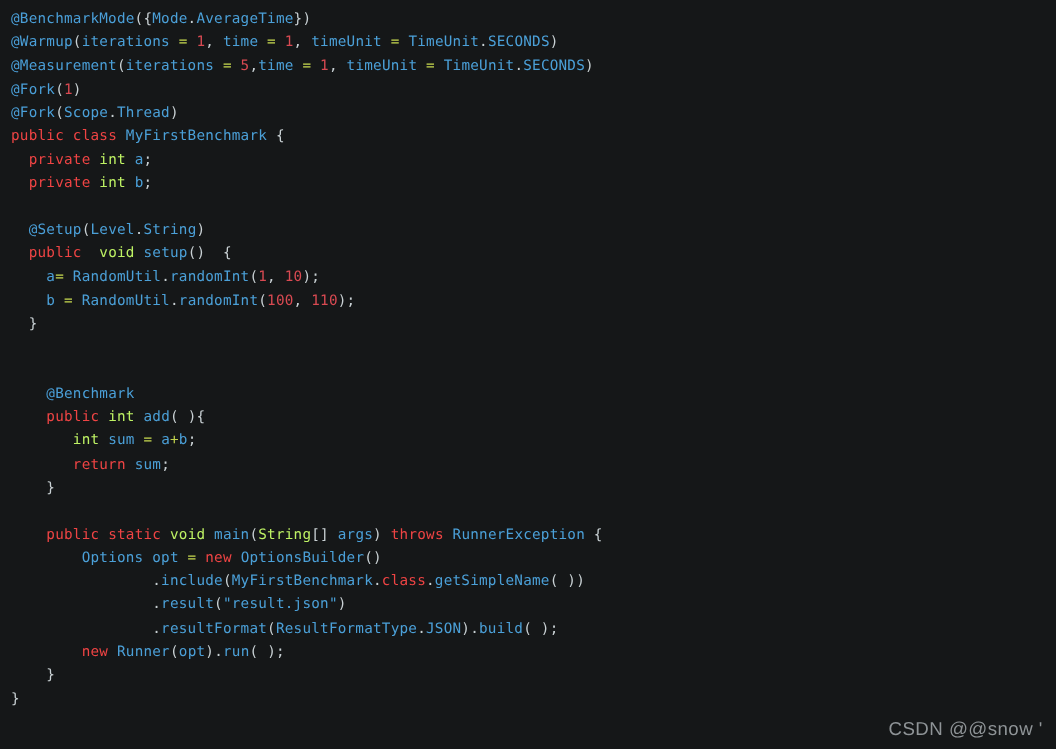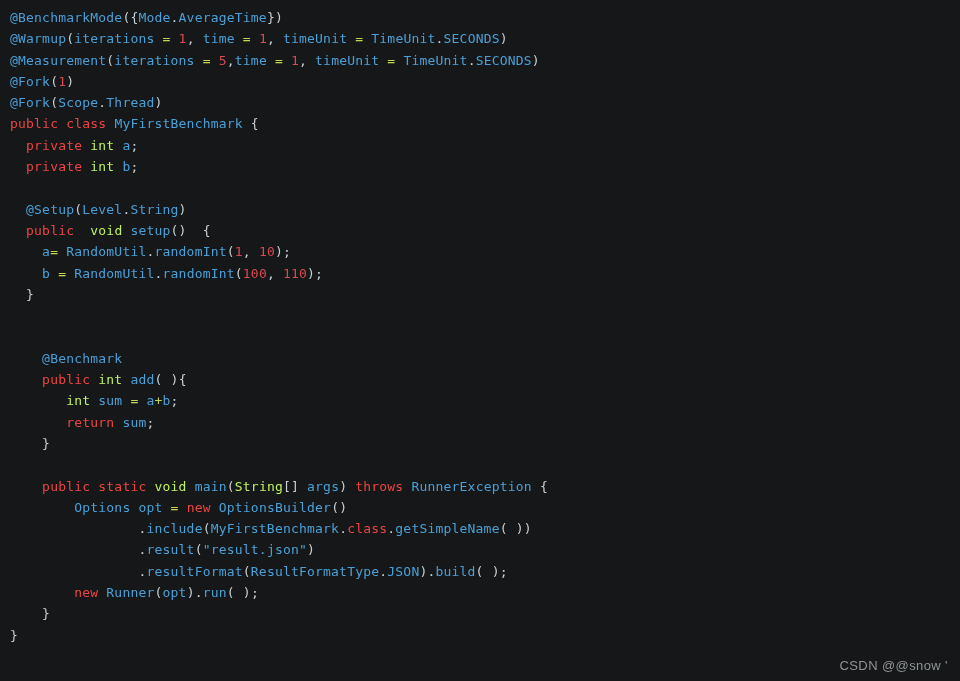--- a/index.html
+++ b/index.html
@@ -42,21 +42,21 @@
   .tok-operator   { color: #c3d44e; }
   .tok-punct      { color: #c9d1d4; }
   .tok-plain      { color: #c9d1d4; }
   .tok-string     { color: #4ba0d8; }
 
   #watermark {
     position: absolute;
     right: 12px;
     bottom: 8px;
     font-family: "Liberation Sans", sans-serif;
-    font-size: 13px;
+    font-size: 17px;
     color: #8f9497;
     letter-spacing: 0.4px;
     white-space: pre;
   }
 </style>
 </head>
 <body>
 
 <div id="code-viewer">
   <div id="code-block">

